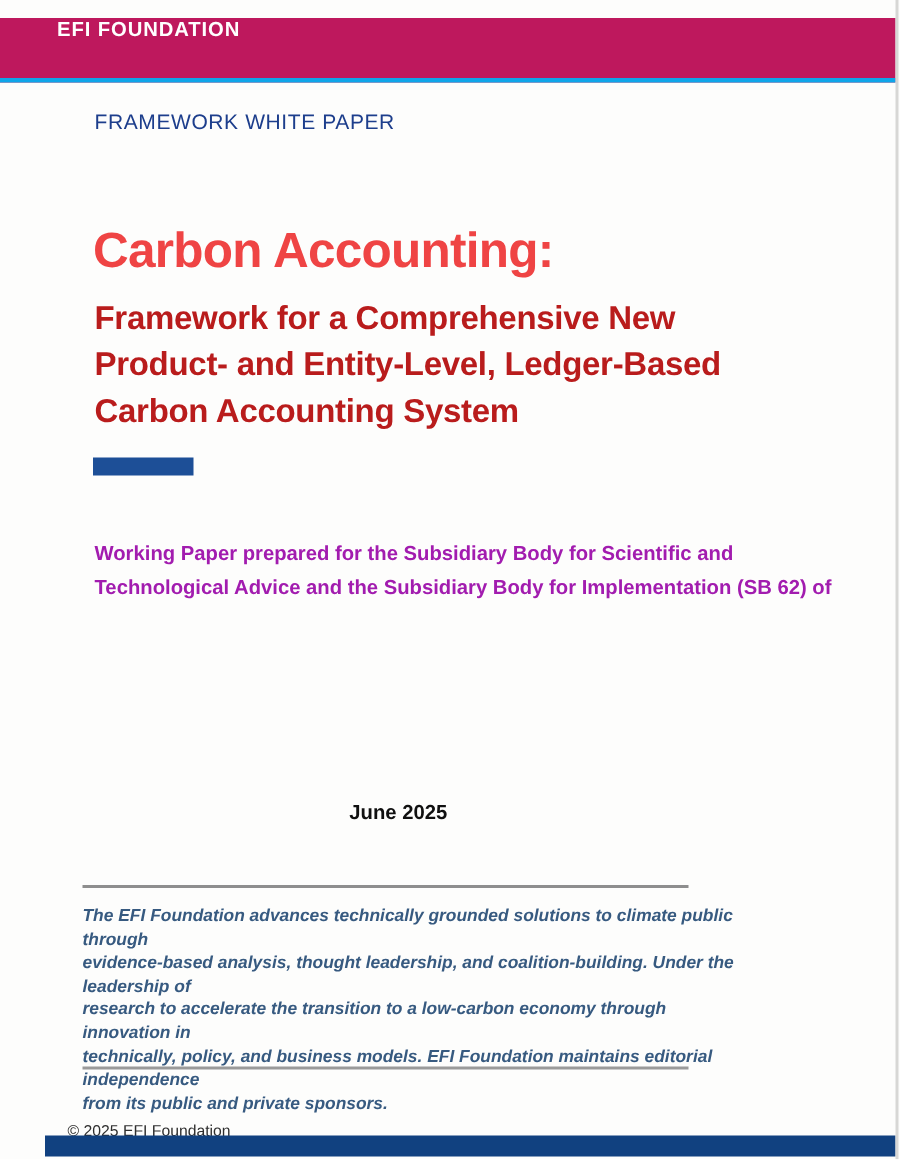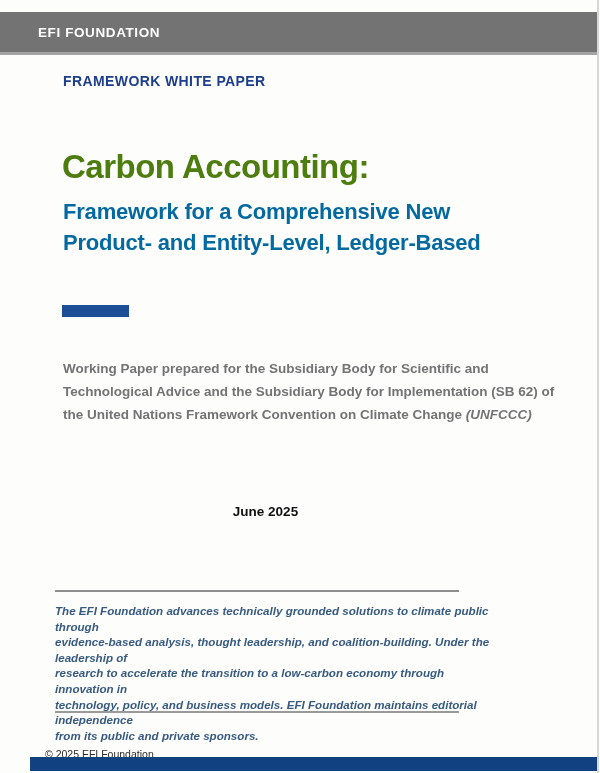--- a/index.html
+++ b/index.html
@@ -18,79 +18,79 @@
   .right-edge {
     position: absolute;
     top: 0; right: 1px;
     width: 2px; height: 773px;
     background: #d7d7d5;
   }
   .header-bar {
     position: absolute;
     left: 0; top: 12px;
     width: 597px; height: 43px;
-    background: #737373;
-    border-bottom: 3px solid #a3a3a3;
+    background: #be185d;
+    border-bottom: 3px solid #0ea5e9;
     box-sizing: border-box;
     display: flex;
-    align-items: center;
+    align-items: flex-start;
   }
   .brand {
     color: #ffffff;
     font-weight: bold;
     font-size: 13.5px;
     letter-spacing: 0.6px;
     padding-left: 38px;
   }
   .eyebrow {
     position: absolute;
     left: 63px; top: 73px;
     color: #1d3e8c;
-    font-weight: bold;
+    font-weight: normal;
     font-size: 14px;
     letter-spacing: 0.4px;
   }
   .title {
     position: absolute;
     left: 62px; top: 148px;
-    color: #4d7c0f;
+    color: #ef4444;
     font-weight: bold;
     font-size: 33px;
     letter-spacing: -0.5px;
   }
   .subtitle {
     position: absolute;
     left: 63px; top: 196px;
-    color: #0369a1;
+    color: #b91c1c;
     font-weight: bold;
     font-size: 22px;
     line-height: 31px;
     letter-spacing: -0.2px;
   }
   .accent-rect {
     position: absolute;
     left: 62px; top: 305px;
     width: 67px; height: 12px;
     background: #1d4f97;
   }
   .working-paper {
     position: absolute;
     left: 63px; top: 357px;
-    color: #737373;
+    color: #a21caf;
     font-weight: bold;
     font-size: 13.5px;
     line-height: 23px;
   }
   .working-paper .it {
     font-style: italic;
     margin-left: 0.28em;
   }
   .date {
     position: absolute;
-    left: 63px; top: 504px;
+    left: 63px; top: 534px;
     width: 405px;
     text-align: center;
     color: #101010;
     font-weight: bold;
     font-size: 13.5px;
   }
   .rule {
     position: absolute;
     left: 55px;
     width: 404px; height: 2px;
@@ -130,39 +130,39 @@
     <span class="brand">EFI FOUNDATION</span>
   </div>
 
   <div class="eyebrow">FRAMEWORK WHITE PAPER</div>
 
   <div class="title">Carbon Accounting:</div>
 
   <div class="subtitle">
     <div>Framework for a Comprehensive New</div>
     <div>Product- and Entity-Level, Ledger-Based</div>
+    <div>Carbon Accounting System</div>
   </div>
 
   <div class="accent-rect"></div>
 
   <div class="working-paper">
     <div>Working Paper prepared for the Subsidiary Body for Scientific and</div>
     <div>Technological Advice and the Subsidiary Body for Implementation (SB 62) of</div>
-    <div><span>the United Nations Framework Convention on Climate Change</span><span class="it">(UNFCCC)</span></div>
   </div>
 
   <div class="date">June 2025</div>
 
   <div class="rule rule-top"></div>
 
   <div class="about">
     <div>The EFI Foundation advances technically grounded solutions to climate public through</div>
     <div>evidence-based analysis, thought leadership, and coalition-building. Under the leadership of</div>
     <div>research to accelerate the transition to a low-carbon economy through innovation in</div>
-    <div>technology, policy, and business models. EFI Foundation maintains editorial independence</div>
+    <div>technically, policy, and business models. EFI Foundation maintains editorial independence</div>
     <div>from its public and private sponsors.</div>
   </div>
 
   <div class="rule rule-bottom"></div>
 
   <div class="copyright">© 2025 EFI Foundation</div>
 
   <div class="footer-bar"></div>
 
   <div class="right-edge"></div>

